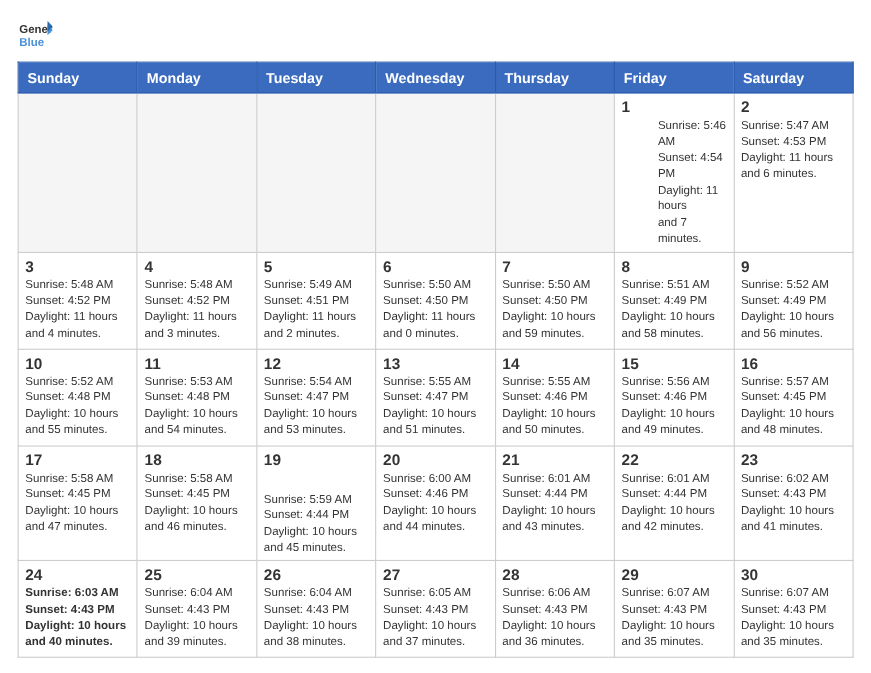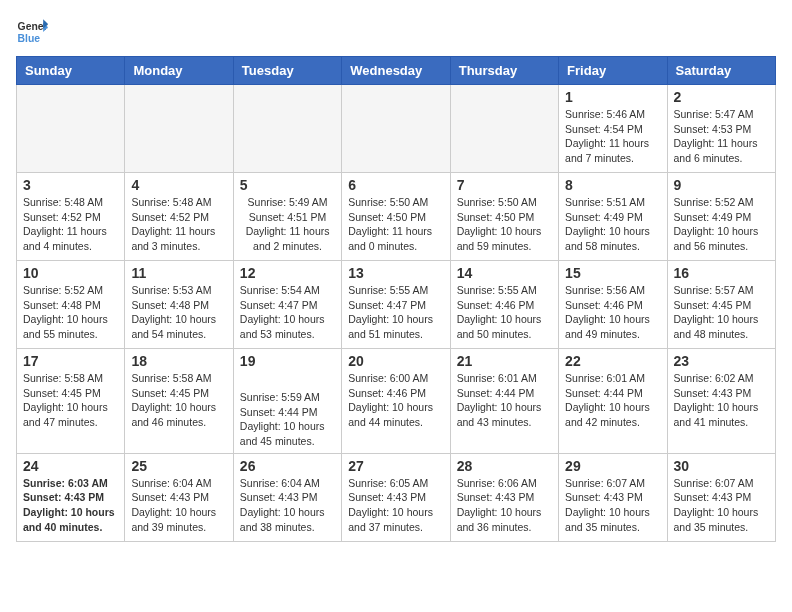--- a/index.html
+++ b/index.html
@@ -112,21 +112,21 @@
   </thead>
   <tbody id="calendar-body">
   <tr>
         <td class="empty"></td>
         <td class="empty"></td>
         <td class="empty"></td>
         <td class="empty"></td>
         <td class="empty"></td>
         <td>
           <span class="day-number">1</span>
-          <div class="day-info" style="white-space: pre-line;">Sunrise: 5:46 AM
+          <div class="day-info" style="white-space: pre-line; margin-left: 33px;">Sunrise: 5:46 AM
 Sunset: 4:54 PM
 Daylight: 11 hours
 and 7 minutes.</div>
         </td>
         <td>
           <span class="day-number">2</span>
           <div class="day-info" style="white-space: pre-line;">Sunrise: 5:47 AM
 Sunset: 4:53 PM
 Daylight: 11 hours
 and 6 minutes.</div>
@@ -142,21 +142,21 @@
         </td>
         <td>
           <span class="day-number">4</span>
           <div class="day-info" style="white-space: pre-line;">Sunrise: 5:48 AM
 Sunset: 4:52 PM
 Daylight: 11 hours
 and 3 minutes.</div>
         </td>
         <td>
           <span class="day-number">5</span>
-          <div class="day-info" style="white-space: pre-line; text-align: center;">Sunrise: 5:49 AM
+          <div class="day-info" style="white-space: pre-line;">Sunrise: 5:49 AM
 Sunset: 4:51 PM
 Daylight: 11 hours
 and 2 minutes.</div>
         </td>
         <td>
           <span class="day-number">6</span>
           <div class="day-info" style="white-space: pre-line;">Sunrise: 5:50 AM
 Sunset: 4:50 PM
 Daylight: 11 hours
 and 0 minutes.</div>

